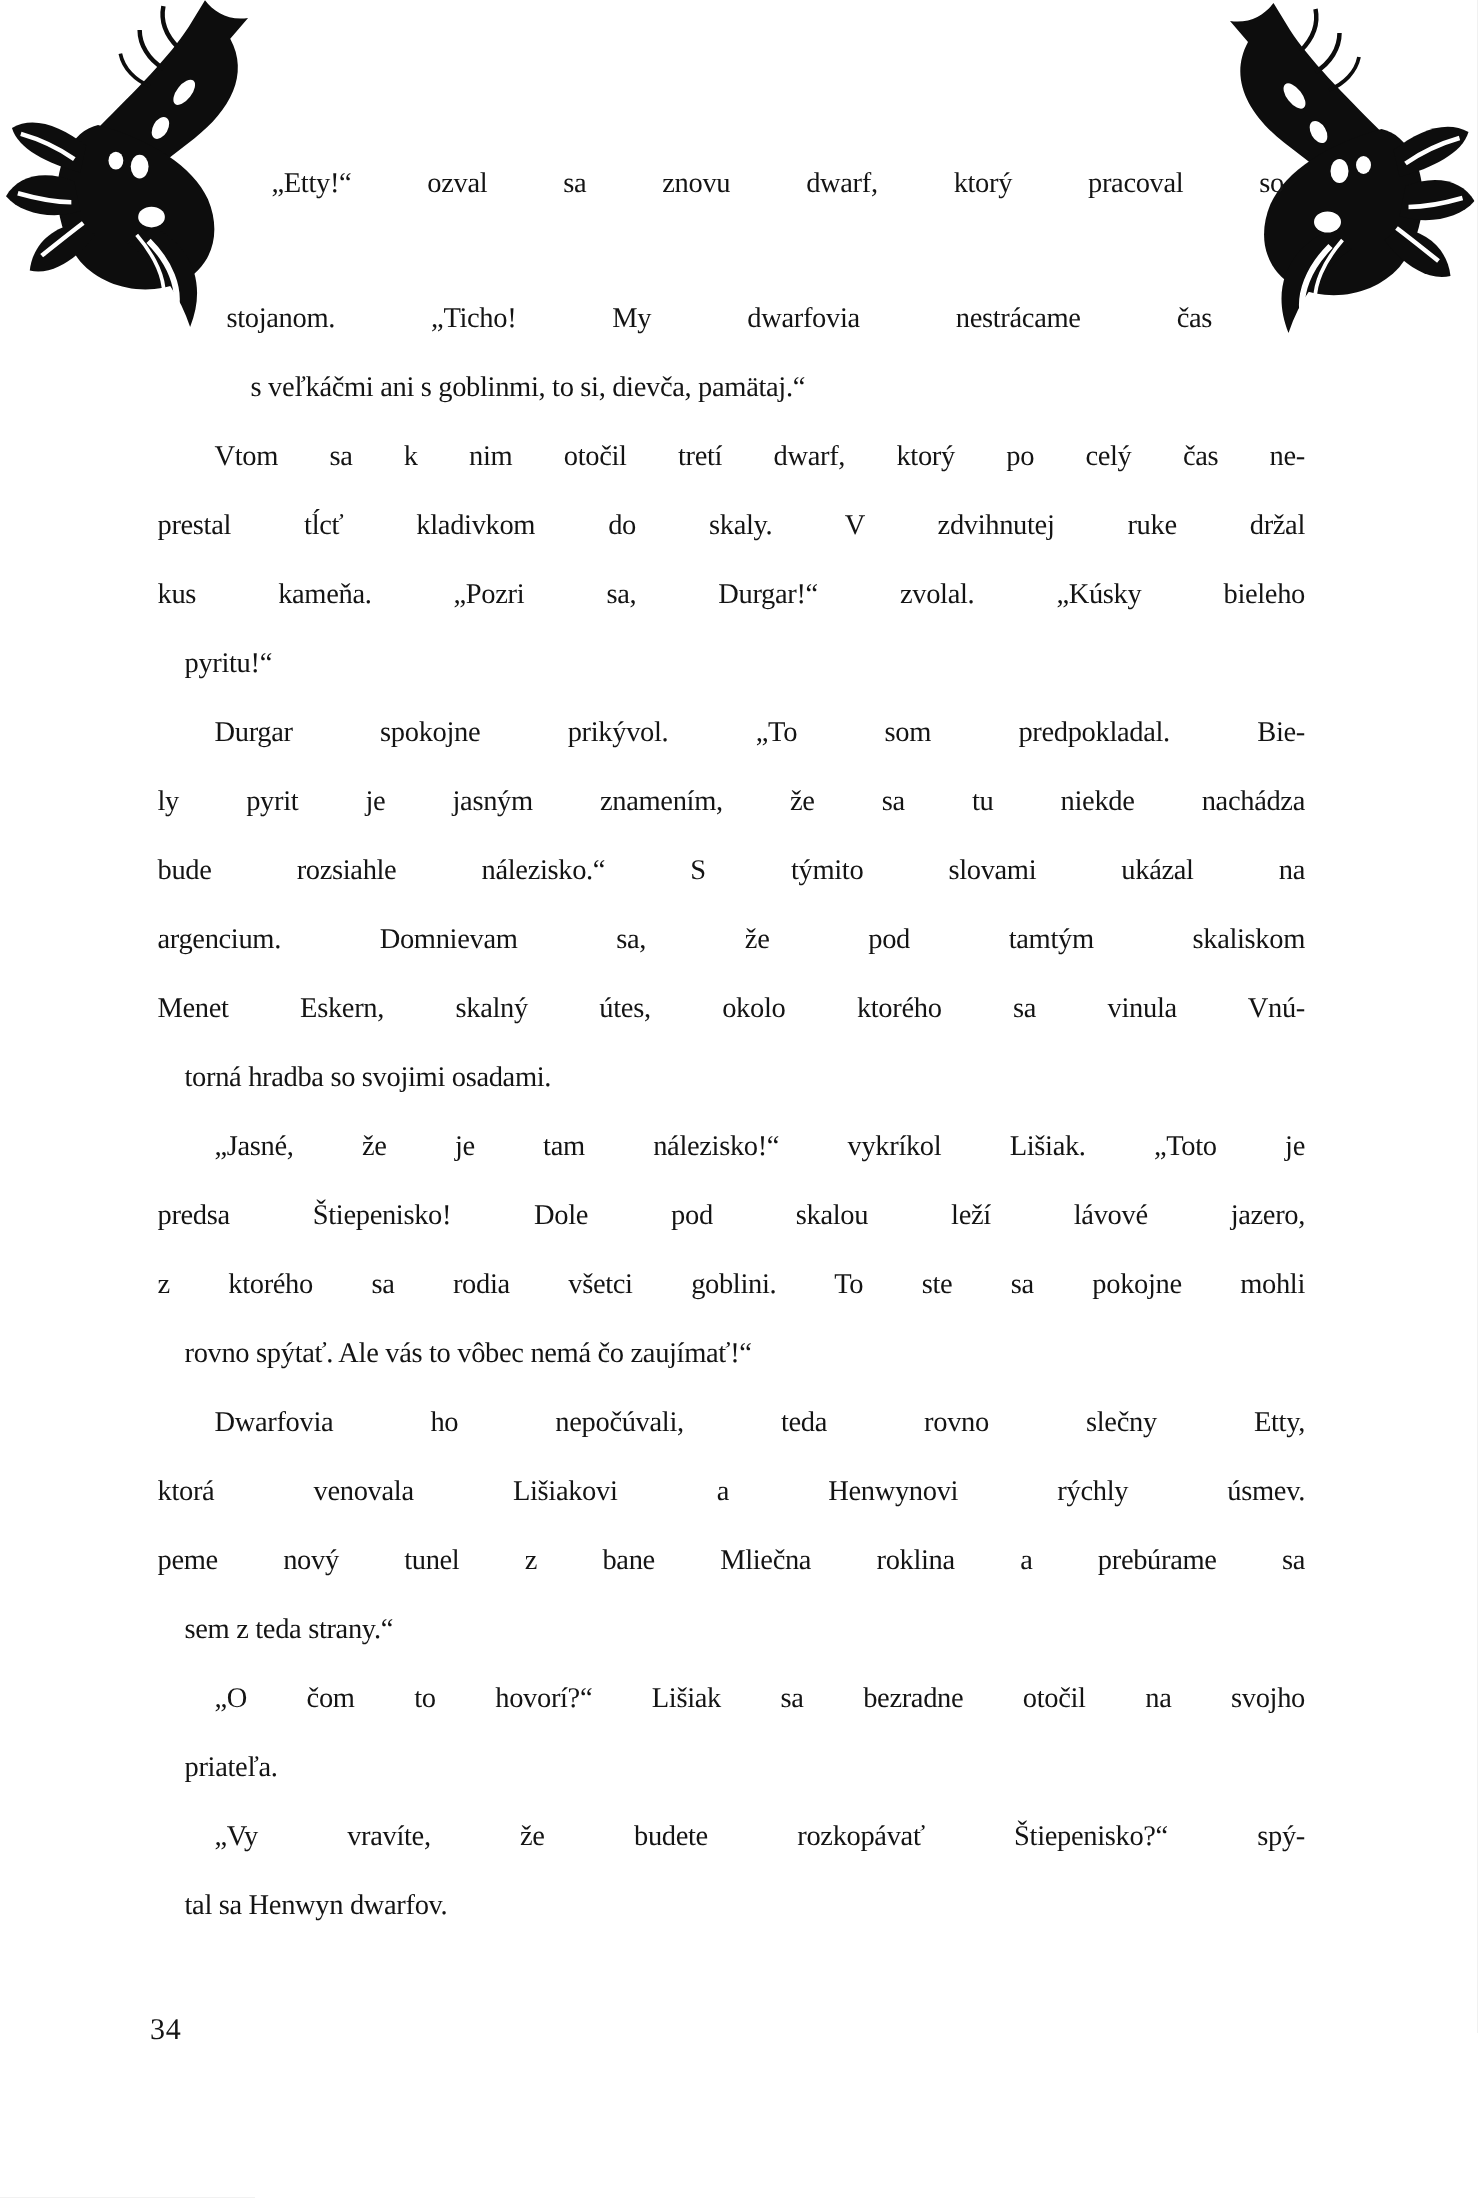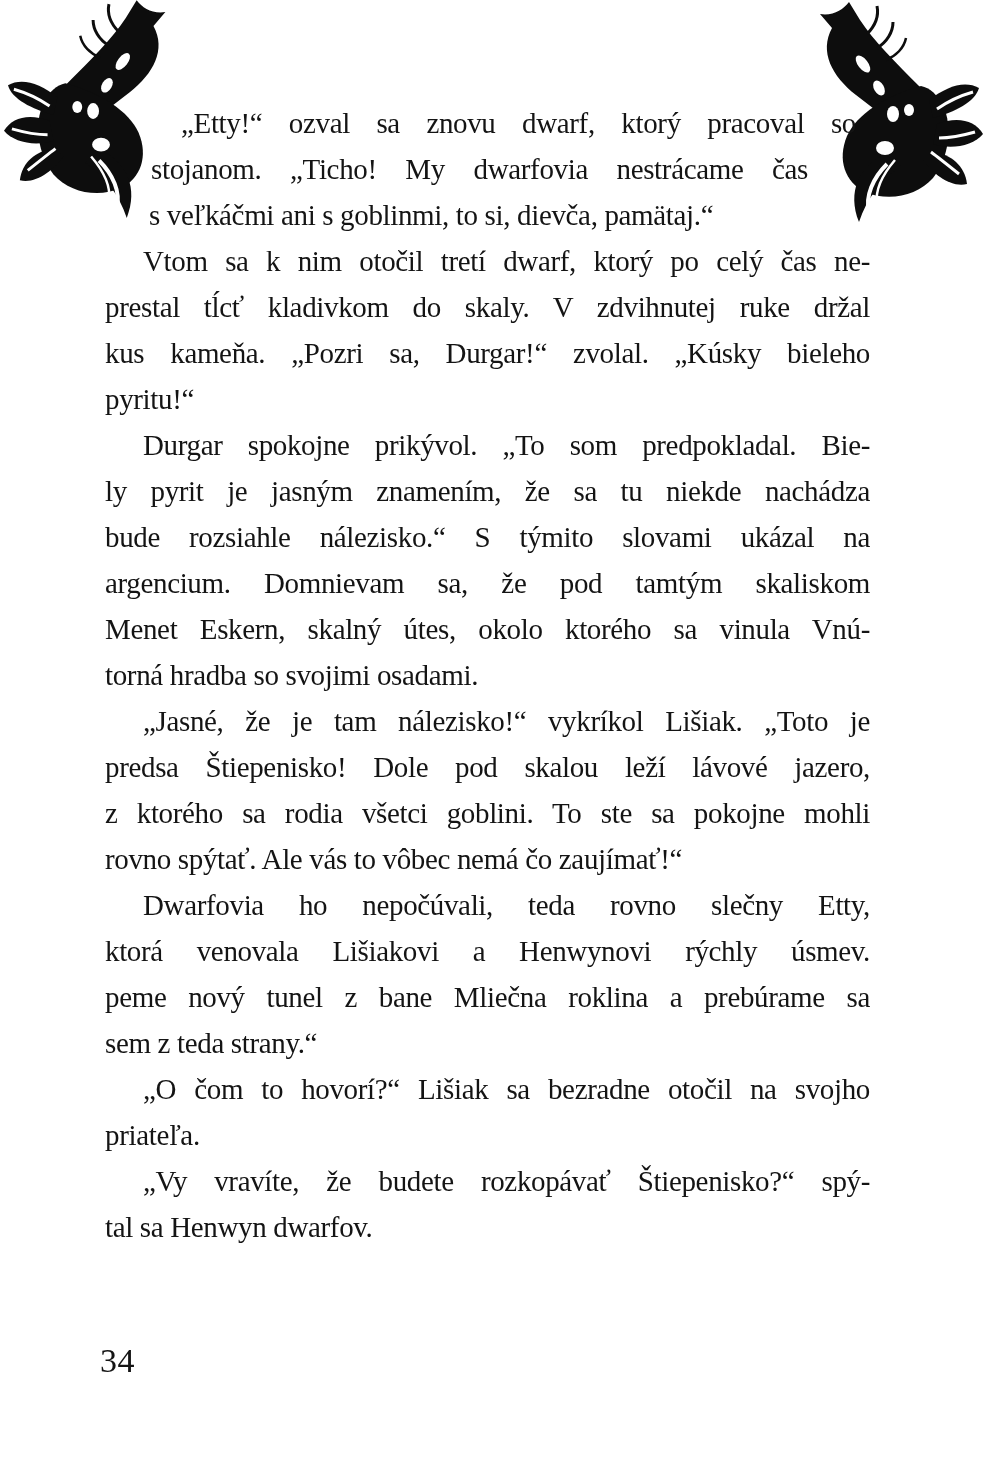--- a/index.html
+++ b/index.html
@@ -21,41 +21,41 @@
     position: absolute;
     top: 0;
   }
   .claw-left  { left: 4px; width: 198px; height: 226px; }
   .claw-right { right: 2px; width: 200px; height: 232px; transform: scaleX(-1); }
   .text-block {
     position: absolute;
     left: 105px;
     top: 100px;
     width: 765px;
-    font-size: 29px;
+    font-size: 19px;
     line-height: 46px;
     letter-spacing: -0.012em;
     text-align: justify;
   }
   .para .line {
     text-align: justify;
     text-align-last: justify;
     white-space: nowrap;
   }
-  .para .line.last { text-align-last: left; }
+  .para .line.last { text-align-last: left; margin-left: 18px; }
   .para .line.first { text-indent: 38px; }
   
   .para .line.sq1 { padding-left: 50px; padding-right: 14px; text-indent: 26px; }
-  .para .line.sq2 { padding-left: 46px; padding-right: 62px; }
+  .para .line.sq2 { padding-left: 46px; padding-right: 62px; margin-top: 44px; }
   .para .line.sq3 { padding-left: 44px; padding-right: 0; }
   .page-number {
     position: absolute;
     left: 100px;
     top: 1342px;
-    font-size: 34px;
+    font-size: 20px;
     letter-spacing: 0.5px;
   }
 </style>
 </head>
 <body>
 
 <div class="page">
 
   <svg class="claw claw-left" viewBox="0 0 200 228" xmlns="http://www.w3.org/2000/svg" aria-hidden="true">
     <g fill="#0d0d0d" stroke="none">

